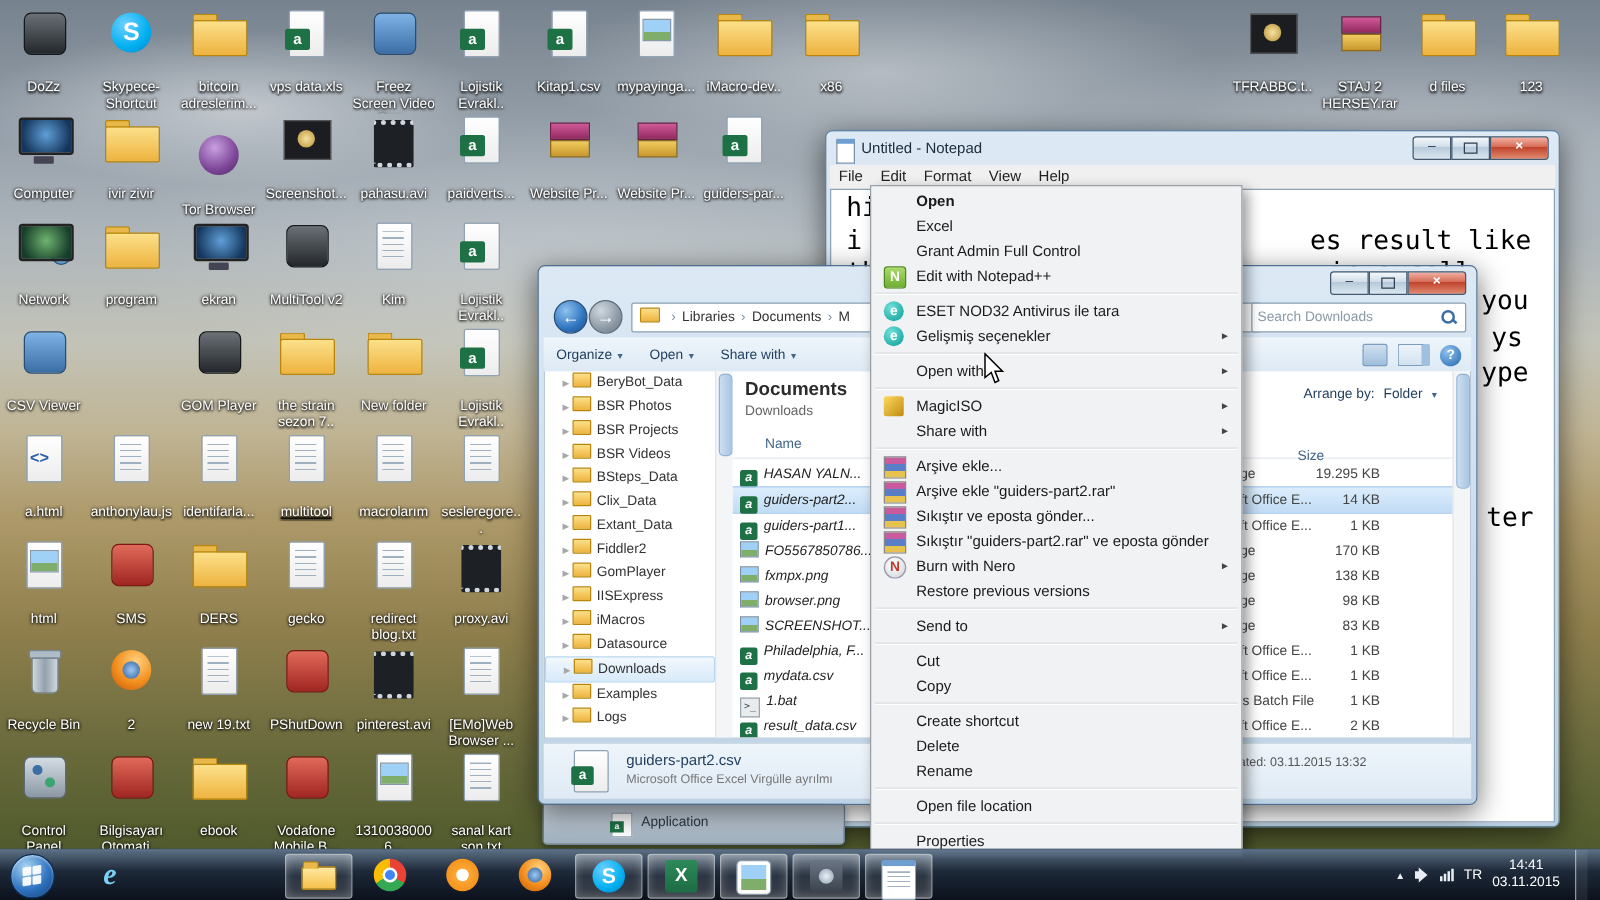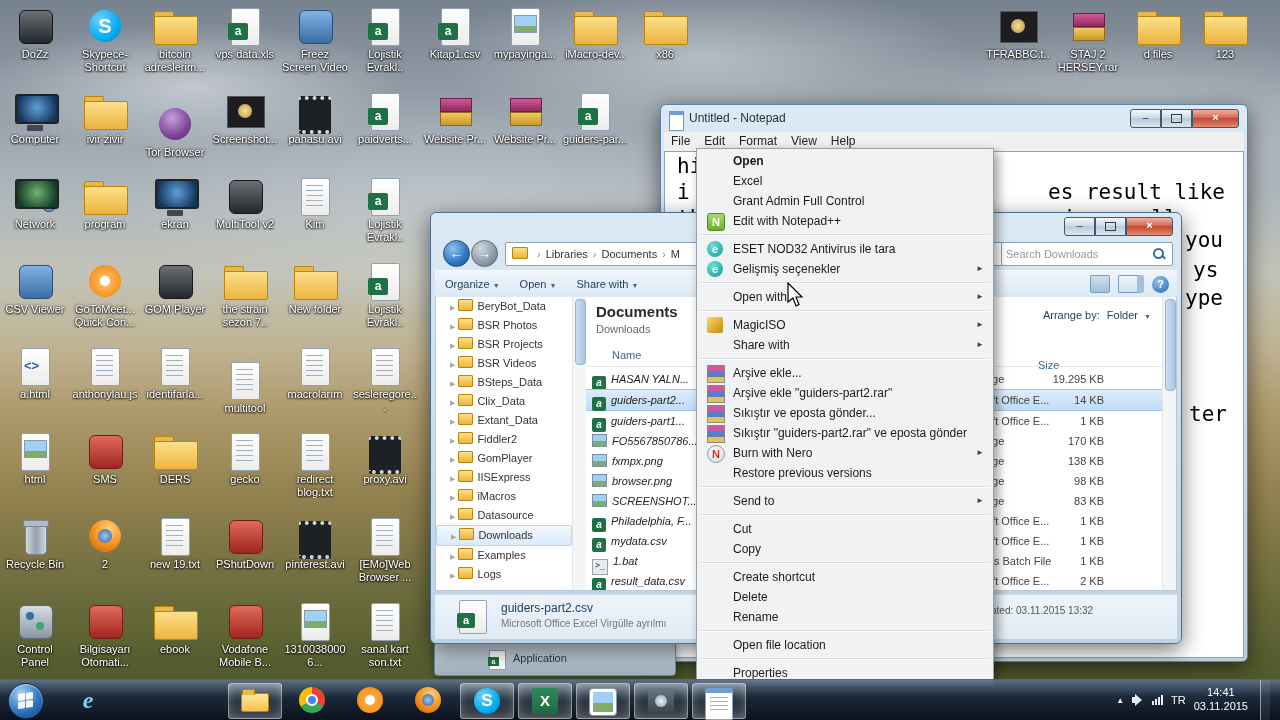--- a/index.html
+++ b/index.html
@@ -7,21 +7,21 @@
     font-family:"Liberation Sans",sans-serif;
     background:
       radial-gradient(ellipse 300px 90px at 15% 12%, rgba(255,255,255,.45), transparent 70%),
       radial-gradient(ellipse 380px 110px at 55% 8%, rgba(255,255,255,.38), transparent 70%),
       radial-gradient(ellipse 420px 120px at 88% 16%, rgba(255,255,255,.30), transparent 70%),
       radial-gradient(ellipse 500px 160px at 35% 28%, rgba(230,235,240,.25), transparent 70%),
       linear-gradient(180deg,#76828e 0%,#949ea8 14%,#adb5bb 26%,#c2c3b8 38%,#c0b494 48%,#ac9868 58%,#8f7f4d 70%,#6d6c3e 82%,#555e2f 92%,#49532a 100%);
   }
   
   .desk-icon{position:absolute;width:66px;text-align:center;cursor:pointer;}
-  .desk-label{font-size:11px;color:#fff;text-shadow:0 1px 2px #000,0 0 3px #000;line-height:1.15;margin-top:2px;max-height:27px;overflow:hidden;word-wrap:break-word;}
+  .desk-label{font-size:11px;color:#fff;text-shadow:0 1px 2px #000,0 0 3px #000;line-height:1.15;margin-top:18px;max-height:27px;overflow:hidden;word-wrap:break-word;}
   .dic{position:relative;width:48px;height:38px;margin:0 auto;}
   .pgic{position:absolute;left:10px;top:0;width:27px;height:36px;background:linear-gradient(#ffffff,#ececec);border:1px solid #8fa1b3;border-radius:2px;}
   .ov{position:absolute;}
   .ov-excel{left:7px;top:15px;width:20px;height:17px;background:#1e7145;color:#fff;font-weight:bold;font-size:12px;text-align:center;line-height:17px;border-radius:2px;}
   .ov-html{left:13px;top:10px;color:#2b5fa3;font-weight:bold;font-size:13px;}
   .ov-doc{left:15px;top:7px;width:17px;height:22px;background:repeating-linear-gradient(180deg,#9fb0c0 0 1px,transparent 1px 5px);}
   .ov-image{left:13px;top:7px;width:21px;height:16px;background:linear-gradient(#9fd1f7 60%,#7fae6b 60%);border:1px solid #8899aa;}
   .dic-folder::before{content:'';position:absolute;left:3px;top:3px;width:18px;height:6px;background:#e8b84a;border:1px solid #b8860b;border-bottom:none;border-radius:2px 2px 0 0;}
   .dic-folder::after{content:'';position:absolute;left:3px;top:8px;width:42px;height:27px;background:linear-gradient(#fbe08a,#eeb33f);border:1px solid #b8860b;border-radius:2px;}
   .dic-monitor::after{content:'';position:absolute;left:4px;top:1px;width:40px;height:26px;background:radial-gradient(circle at 50% 45%,#5f9fd8,#15365c 80%);border:2px solid #222;border-radius:3px;}
@@ -323,24 +323,20 @@
         <div class="dic dic-excel">
           <span class="pgic"></span>
           <span class="ov ov-excel">a</span>
         </div>
         <div class="desk-label">Lojistik Evrakl..</div>
       </div>
       <div class="desk-icon" style="left: 2px; top: 263px;">
         <div class="dic dic-app"></div>
         <div class="desk-label">CSV Viewer</div>
       </div>
-      <div class="desk-icon" style="left: 72px; top: 263px;">
-        <div class="dic dic-daisy"></div>
-        <div class="desk-label">GoToMeet... Quick Con...</div>
-      </div>
       <div class="desk-icon" style="left: 142px; top: 263px;">
         <div class="dic dic-app-dark"></div>
         <div class="desk-label">GOM Player</div>
       </div>
       <div class="desk-icon" style="left: 212px; top: 263px;">
         <div class="dic dic-folder"></div>
         <div class="desk-label">the strain sezon 7..</div>
       </div>
       <div class="desk-icon" style="left: 282px; top: 263px;">
         <div class="dic dic-folder"></div>
@@ -367,21 +363,21 @@
         </div>
         <div class="desk-label">anthonylau.js</div>
       </div>
       <div class="desk-icon" style="left: 142px; top: 348px;">
         <div class="dic dic-doc">
           <span class="pgic"></span>
           <span class="ov ov-doc"></span>
         </div>
         <div class="desk-label">identifarla...</div>
       </div>
-      <div class="desk-icon" style="left: 212px; top: 362px;">
+      <div class="desk-icon" style="left: 212px; top: 348px; text-decoration: underline;">
         <div class="dic dic-doc">
           <span class="pgic"></span>
           <span class="ov ov-doc"></span>
         </div>
         <div class="desk-label">multitool</div>
       </div>
       <div class="desk-icon" style="left: 282px; top: 348px;">
         <div class="dic dic-doc">
           <span class="pgic"></span>
           <span class="ov ov-doc"></span>

